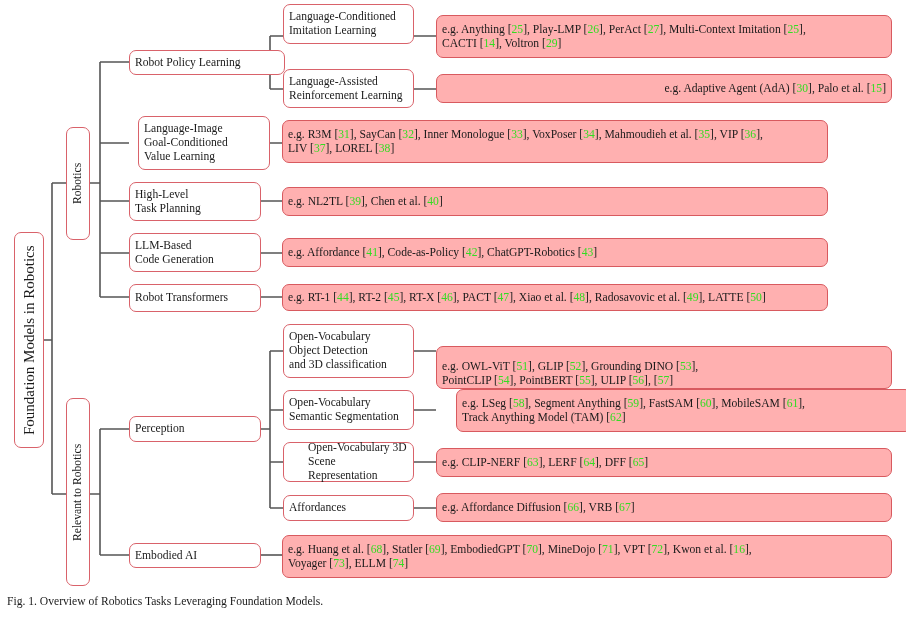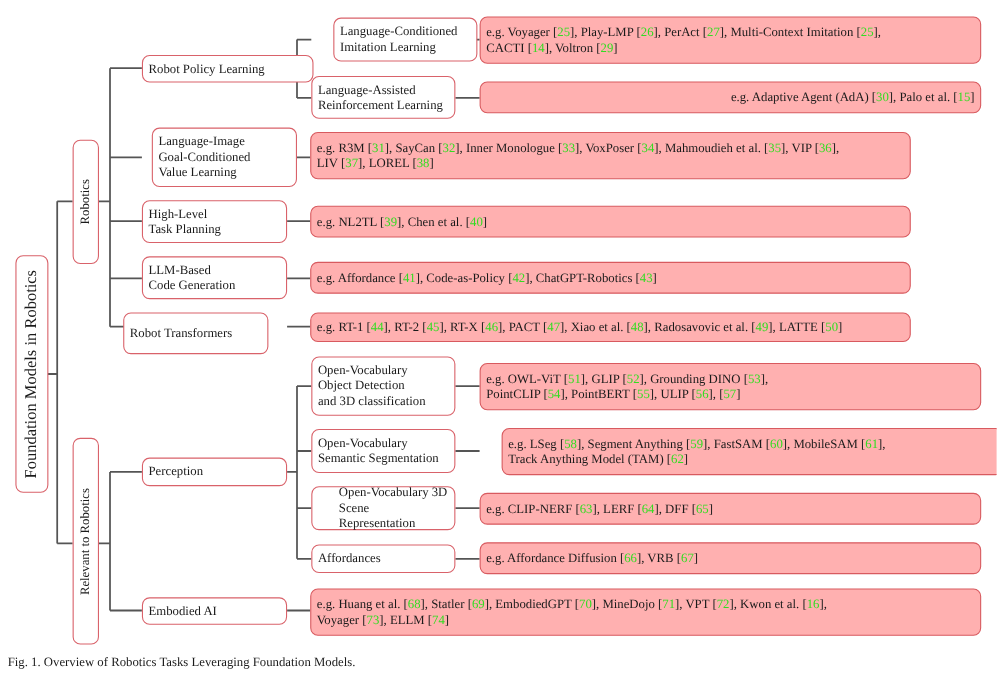--- a/index.html
+++ b/index.html
@@ -53,46 +53,46 @@
   </div>
 
 <div class="box txt" style="left:129px;top:50px;width:156px;height:25px;">Robot Policy Learning</div>
 <div class="box txt" style="left:138px;top:116px;width:132px;height:54px;">Language-Image
 Goal-Conditioned
 Value Learning</div>
 <div class="box txt" style="left:129px;top:182px;width:132px;height:39px;">High-Level
 Task Planning</div>
 <div class="box txt" style="left:129px;top:233px;width:132px;height:39px;">LLM-Based
 Code Generation</div>
-<div class="box txt" style="left:112px;top:284px;width:132px;height:38px;">Robot Transformers</div>
+<div class="box txt" style="left:129px;top:284px;width:132px;height:28px;">Robot Transformers</div>
 <div class="box txt" style="left:129px;top:416px;width:132px;height:26px;">Perception</div>
 <div class="box txt" style="left:129px;top:543px;width:132px;height:25px;">Embodied AI</div>
 
-<div class="box txt" style="left:283px;top:16px;width:131px;height:40px;margin-left:20px;">Language-Conditioned
+<div class="box txt" style="left:283px;top:4px;width:131px;height:40px;">Language-Conditioned
 Imitation Learning</div>
 <div class="box txt" style="left:283px;top:69px;width:131px;height:39px;">Language-Assisted
 Reinforcement Learning</div>
 <div class="box txt" style="left:283px;top:324px;width:131px;height:54px;">Open-Vocabulary
 Object Detection
 and 3D classification</div>
 <div class="box txt" style="left:283px;top:390px;width:131px;height:40px;">Open-Vocabulary
 Semantic Segmentation</div>
 <div class="box txt" style="left:283px;top:442px;width:131px;height:40px;padding-left:24px;">Open-Vocabulary 3D
 Scene Representation</div>
 <div class="box txt" style="left:283px;top:495px;width:131px;height:26px;">Affordances</div>
 
-<div class="box leaf txt" style="left:436px;top:15px;width:456px;height:43px;"><span><span>e.g. Voyager [</span><span class="ref">25</span><span>], Play-LMP [</span><span class="ref">26</span><span>], PerAct [</span><span class="ref">27</span><span>], Multi-Context Imitation [</span><span class="ref">25</span><span>],
+<div class="box leaf txt" style="left:436px;top:15px;width:456px;height:43px;"><span><span>e.g. Anything [</span><span class="ref">25</span><span>], Play-LMP [</span><span class="ref">26</span><span>], PerAct [</span><span class="ref">27</span><span>], Multi-Context Imitation [</span><span class="ref">25</span><span>],
 CACTI [</span><span class="ref">14</span><span>], Voltron [</span><span class="ref">29</span><span>]</span></span></div>
 <div class="box leaf txt" style="left:436px;top:74px;width:456px;height:29px;justify-content:flex-end;"><span><span>e.g. Adaptive Agent (AdA) [</span><span class="ref">30</span><span>], Palo et al. [</span><span class="ref">15</span><span>]</span></span></div>
 <div class="box leaf txt" style="left:282px;top:120px;width:546px;height:43px;"><span><span>e.g. R3M [</span><span class="ref">31</span><span>], SayCan [</span><span class="ref">32</span><span>], Inner Monologue [</span><span class="ref">33</span><span>], VoxPoser [</span><span class="ref">34</span><span>], Mahmoudieh et al. [</span><span class="ref">35</span><span>], VIP [</span><span class="ref">36</span><span>],
 LIV [</span><span class="ref">37</span><span>], LOREL [</span><span class="ref">38</span><span>]</span></span></div>
 <div class="box leaf txt" style="left:282px;top:187px;width:546px;height:29px;"><span><span>e.g. NL2TL [</span><span class="ref">39</span><span>], Chen et al. [</span><span class="ref">40</span><span>]</span></span></div>
 <div class="box leaf txt" style="left:282px;top:238px;width:546px;height:29px;"><span><span>e.g. Affordance [</span><span class="ref">41</span><span>], Code-as-Policy [</span><span class="ref">42</span><span>], ChatGPT-Robotics [</span><span class="ref">43</span><span>]</span></span></div>
 <div class="box leaf txt" style="left:282px;top:284px;width:546px;height:27px;"><span><span>e.g. RT-1 [</span><span class="ref">44</span><span>], RT-2 [</span><span class="ref">45</span><span>], RT-X [</span><span class="ref">46</span><span>], PACT [</span><span class="ref">47</span><span>], Xiao et al. [</span><span class="ref">48</span><span>], Radosavovic et al. [</span><span class="ref">49</span><span>], LATTE [</span><span class="ref">50</span><span>]</span></span></div>
-<div class="box leaf txt" style="left:436px;top:330px;width:456px;height:43px;"><span><span>e.g. OWL-ViT [</span><span class="ref">51</span><span>], GLIP [</span><span class="ref">52</span><span>], Grounding DINO [</span><span class="ref">53</span><span>],
+<div class="box leaf txt" style="left:436px;top:346px;width:456px;height:43px;align-items:flex-end;"><span><span>e.g. OWL-ViT [</span><span class="ref">51</span><span>], GLIP [</span><span class="ref">52</span><span>], Grounding DINO [</span><span class="ref">53</span><span>],
 PointCLIP [</span><span class="ref">54</span><span>], PointBERT [</span><span class="ref">55</span><span>], ULIP [</span><span class="ref">56</span><span>], [</span><span class="ref">57</span><span>]</span></span></div>
 <div class="box leaf txt" style="left:436px;top:389px;width:456px;height:43px;margin-left:20px;"><span><span>e.g. LSeg [</span><span class="ref">58</span><span>], Segment Anything [</span><span class="ref">59</span><span>], FastSAM [</span><span class="ref">60</span><span>], MobileSAM [</span><span class="ref">61</span><span>],
 Track Anything Model (TAM) [</span><span class="ref">62</span><span>]</span></span></div>
 <div class="box leaf txt" style="left:436px;top:448px;width:456px;height:29px;"><span><span>e.g. CLIP-NERF [</span><span class="ref">63</span><span>], LERF [</span><span class="ref">64</span><span>], DFF [</span><span class="ref">65</span><span>]</span></span></div>
 <div class="box leaf txt" style="left:436px;top:493px;width:456px;height:29px;"><span><span>e.g. Affordance Diffusion [</span><span class="ref">66</span><span>], VRB [</span><span class="ref">67</span><span>]</span></span></div>
 <div class="box leaf txt" style="left:282px;top:535px;width:610px;height:43px;"><span><span>e.g. Huang et al. [</span><span class="ref">68</span><span>], Statler [</span><span class="ref">69</span><span>], EmbodiedGPT [</span><span class="ref">70</span><span>], MineDojo [</span><span class="ref">71</span><span>], VPT [</span><span class="ref">72</span><span>], Kwon et al. [</span><span class="ref">16</span><span>],
 Voyager [</span><span class="ref">73</span><span>], ELLM [</span><span class="ref">74</span><span>]</span></span></div>
 
 <div class="caption">Fig. 1.  Overview of Robotics Tasks Leveraging Foundation Models.</div>
 

